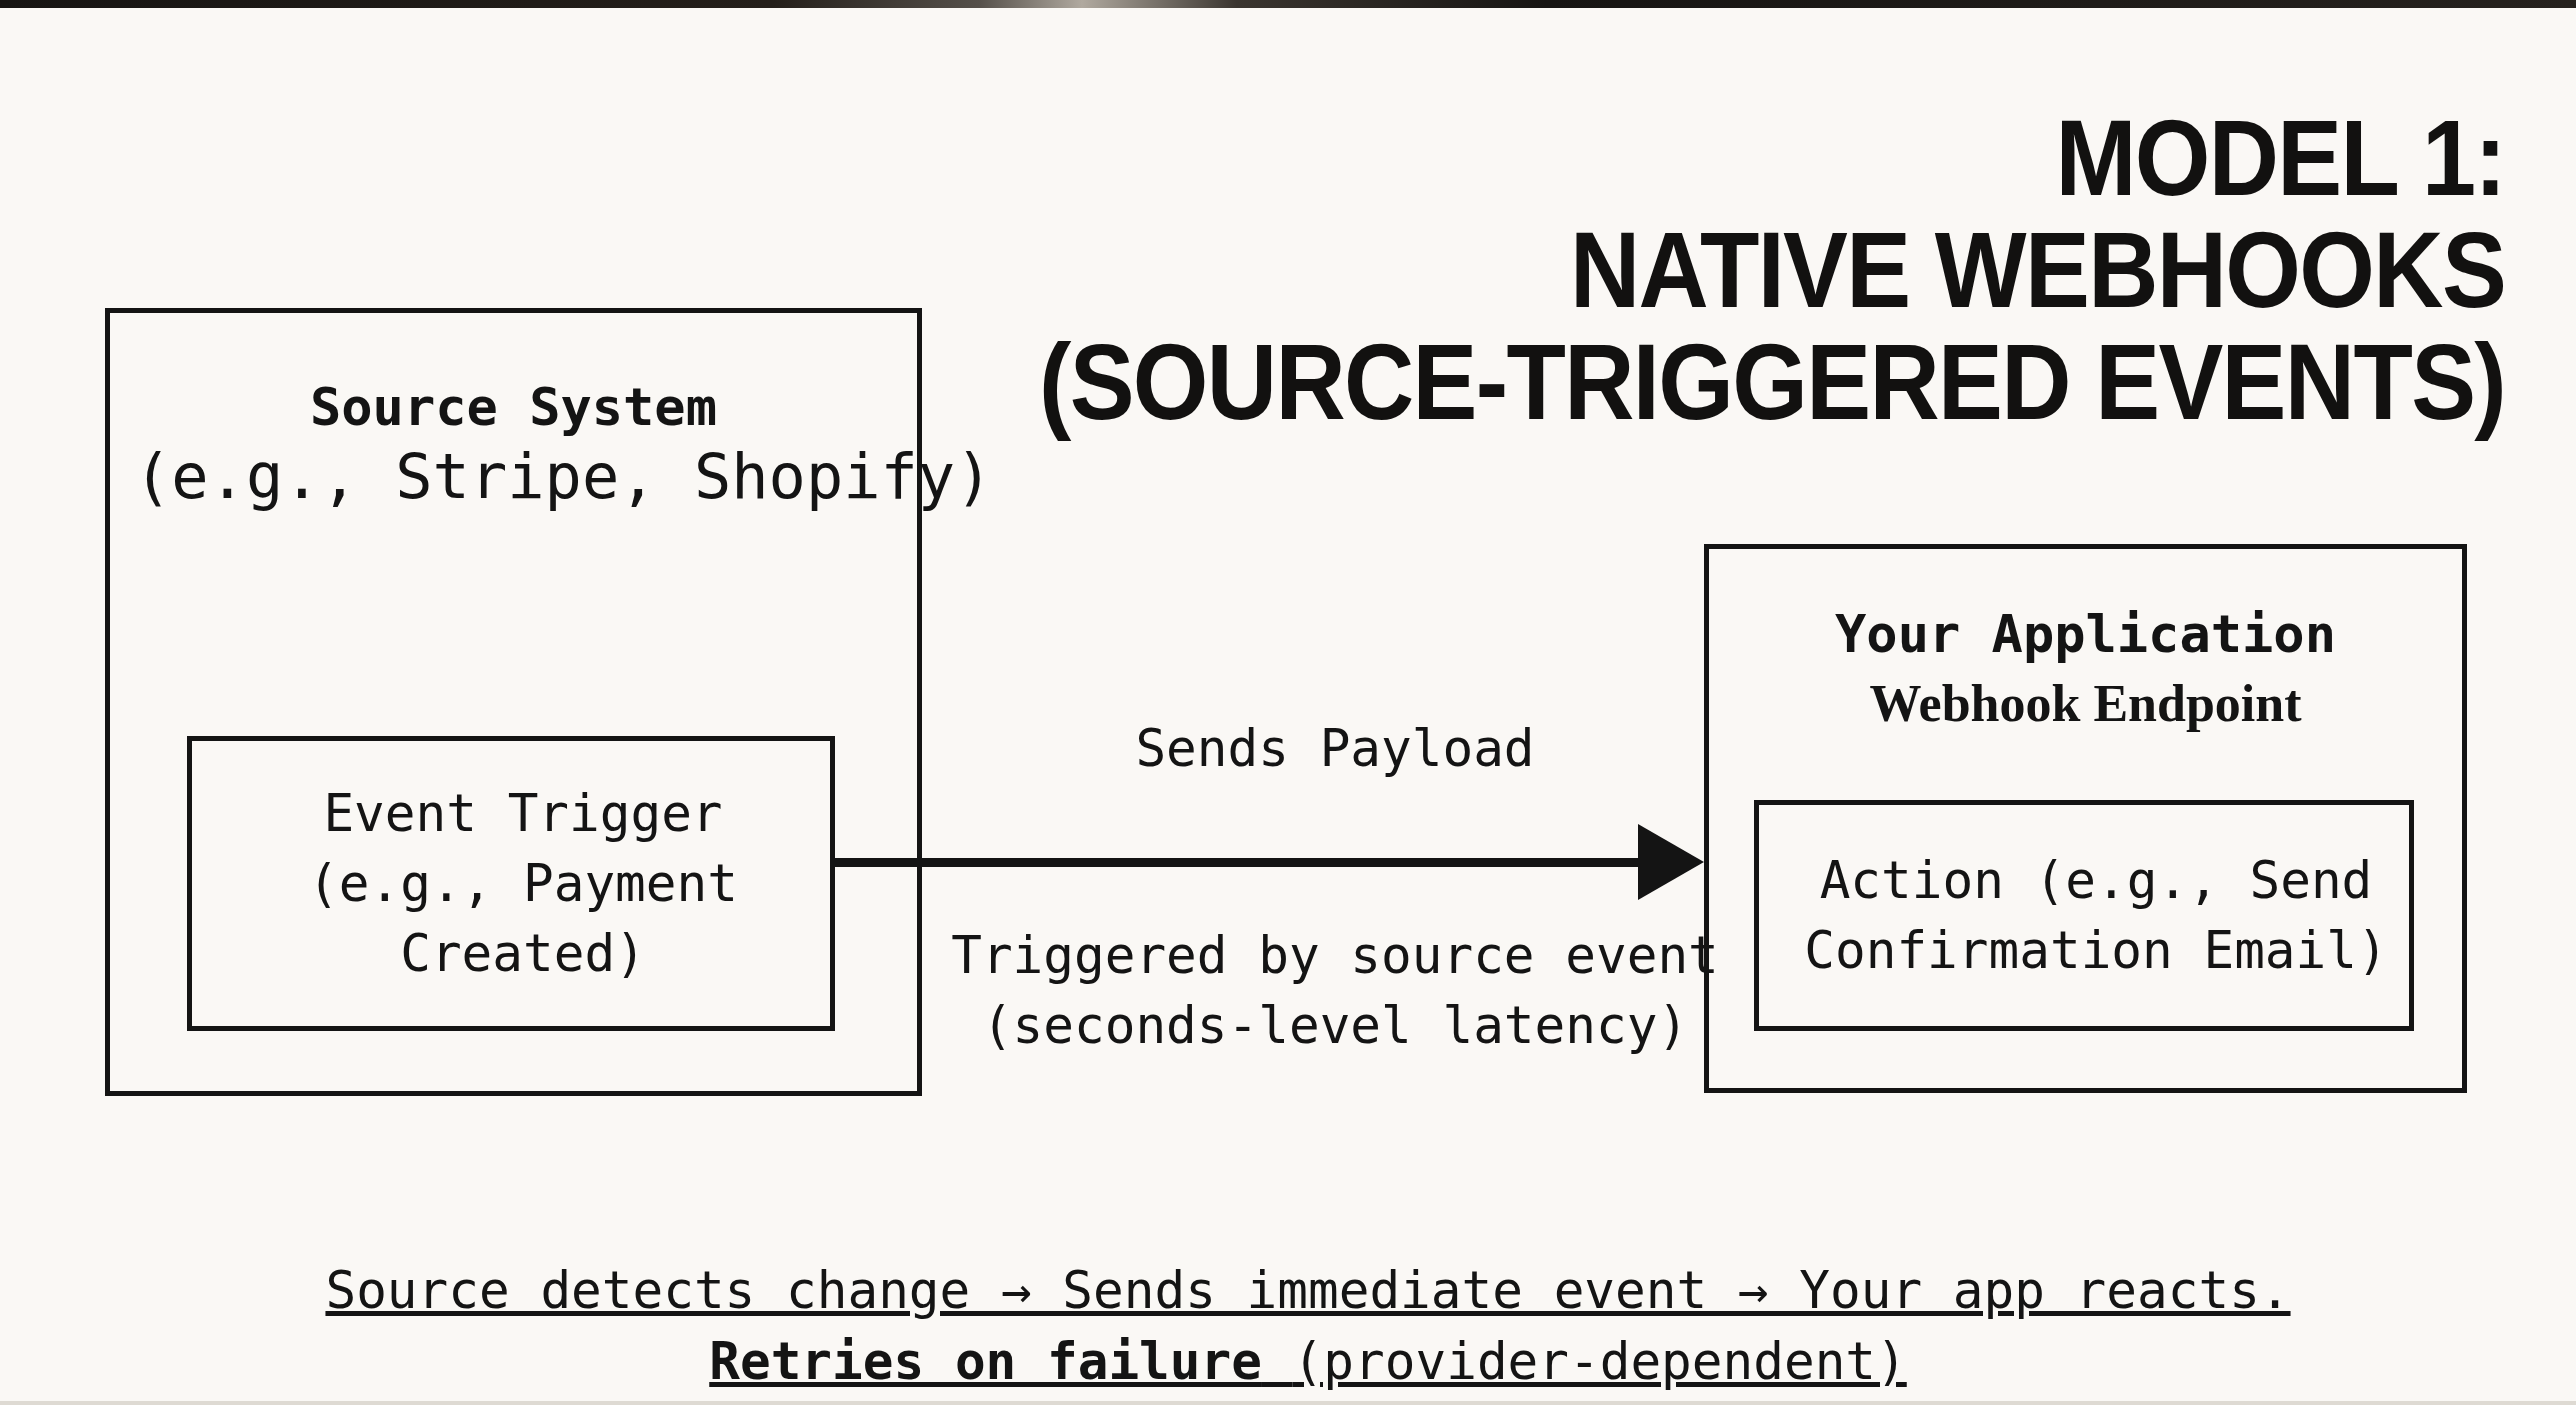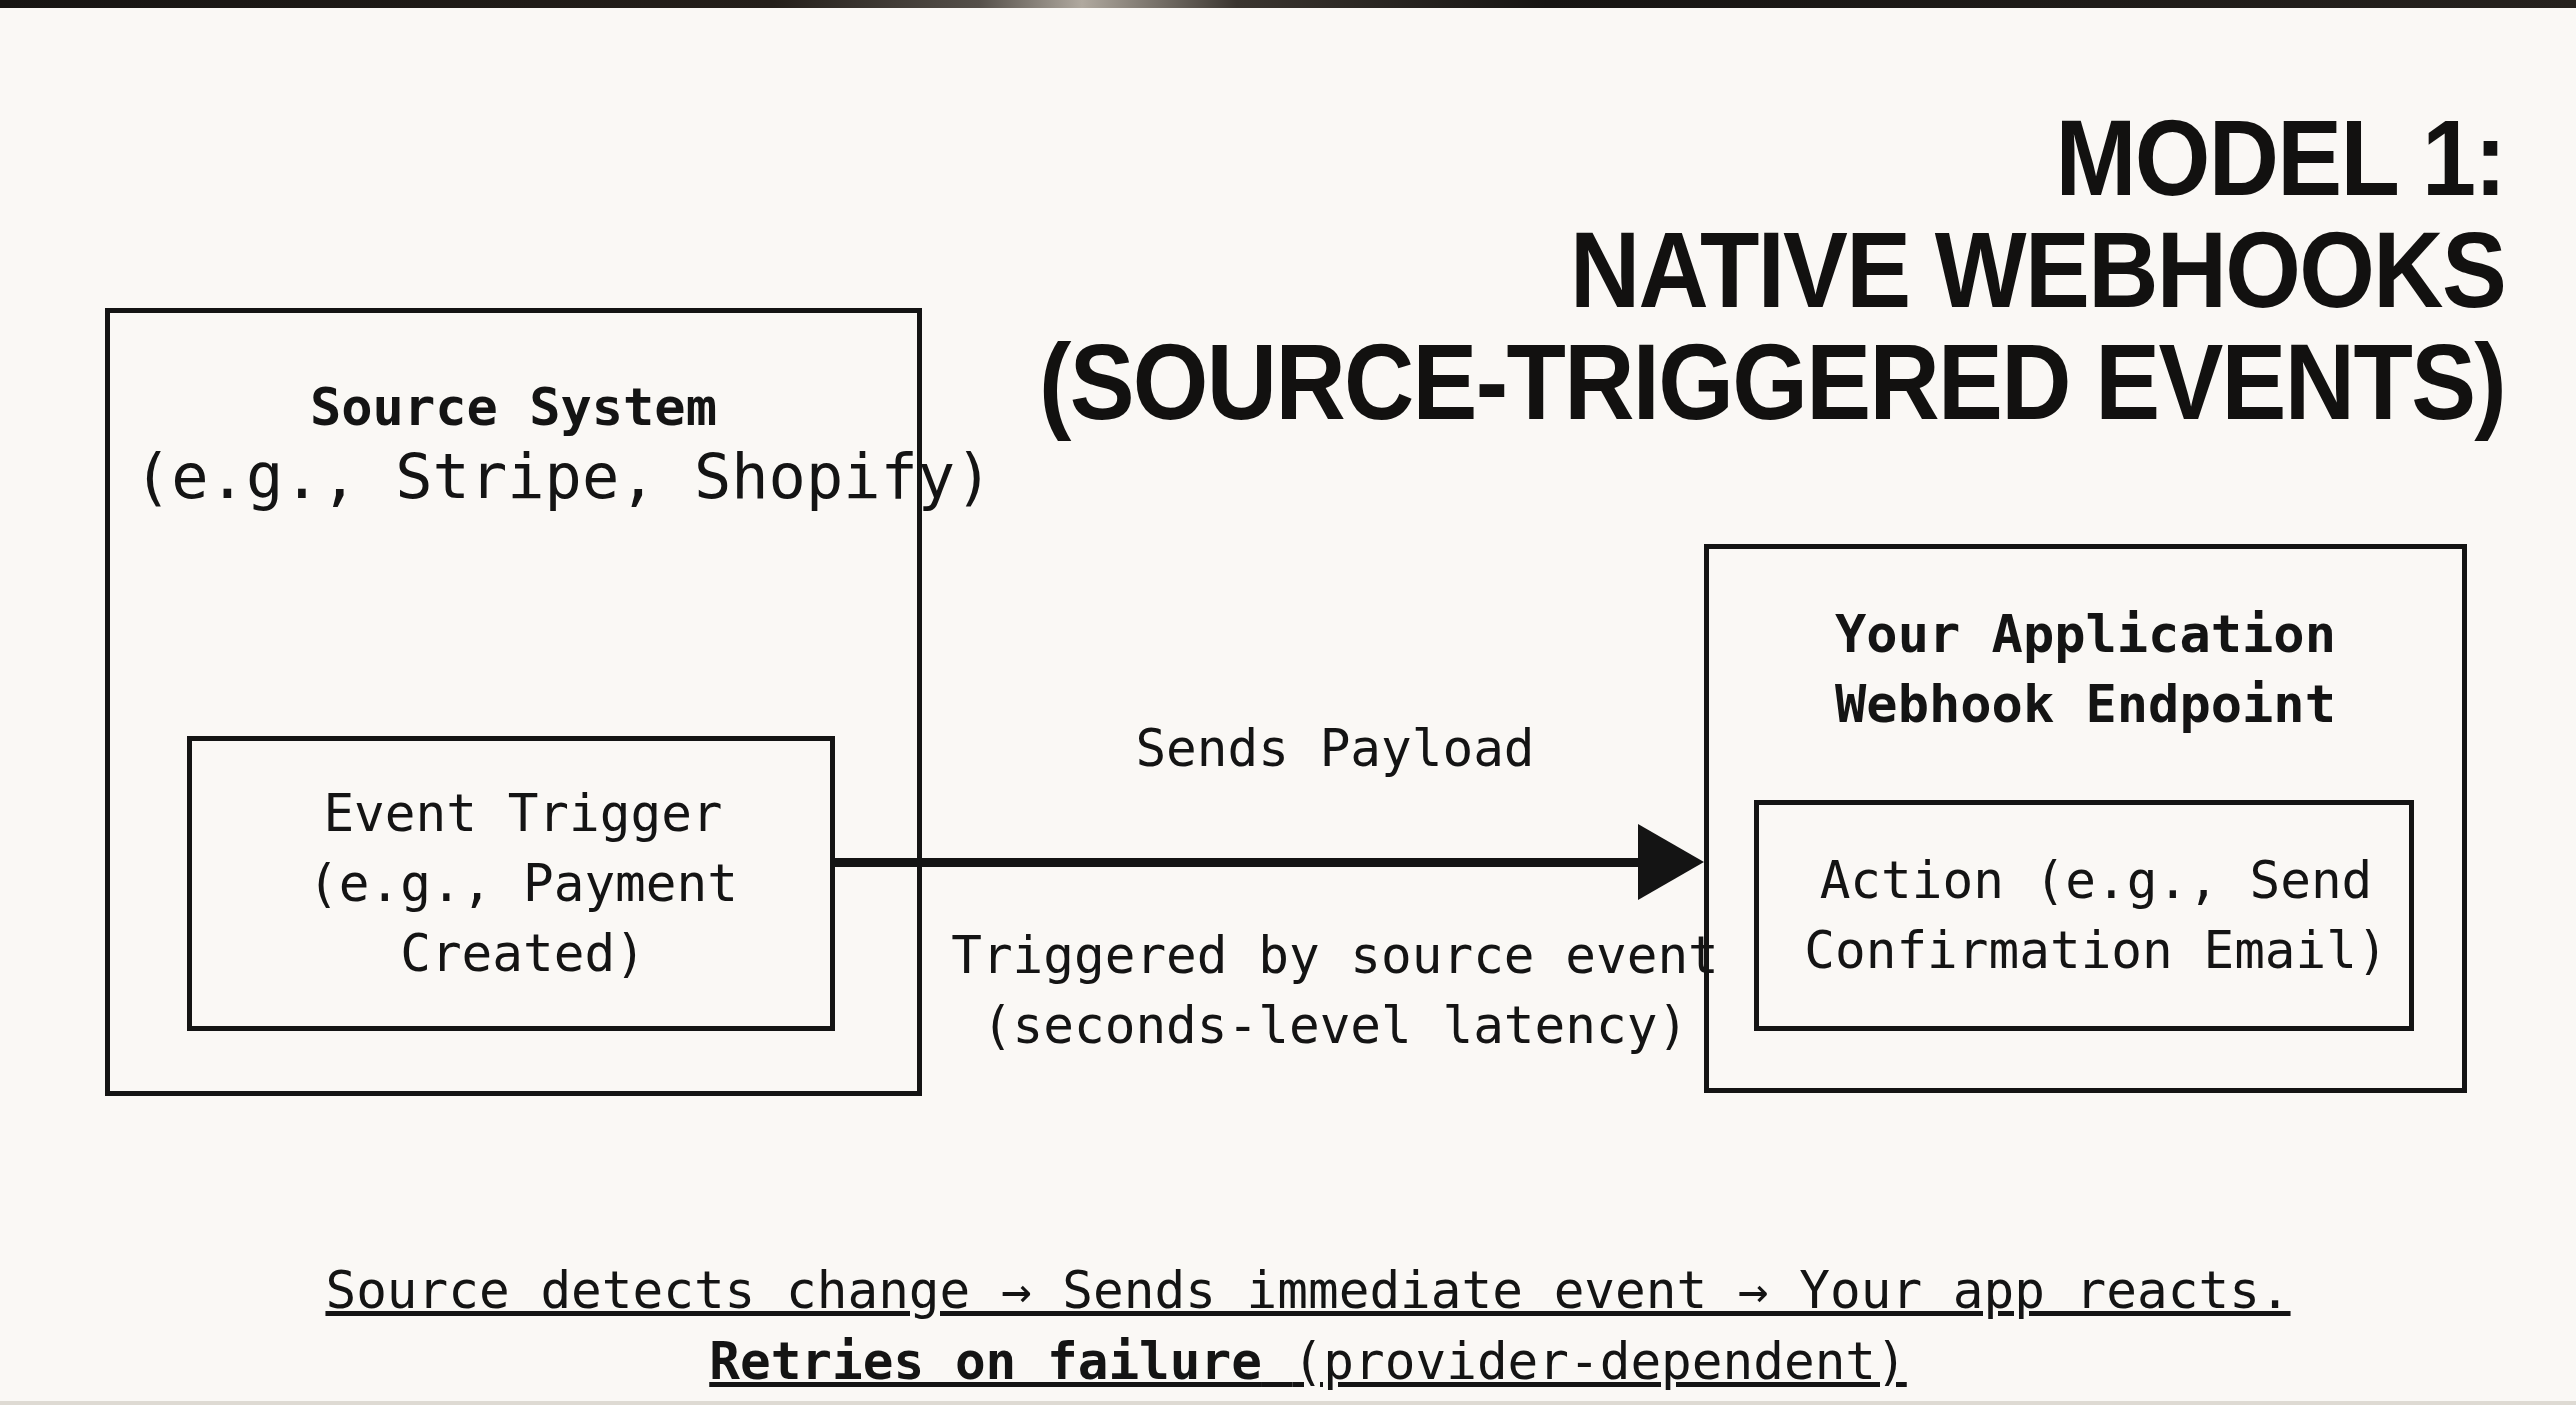--- a/index.html
+++ b/index.html
@@ -149,21 +149,21 @@
   </div>
 
   <div class="flow-label" id="flow-label-bottom">
     <div class="mono-text">Triggered by source event</div>
     <div class="mono-text">(seconds-level latency)</div>
   </div>
 
   <div class="box" id="app-box">
     <div class="box-header">
       <div class="mono-text mono-bold" style="font-size:52px;">Your Application</div>
-      <div class="mono-text mono-bold" style="font-size:52px;">Webhook Endpoint</div>
+      <div class="mono-text mono-bold" style="font-size:52px;font-family:Liberation Serif, serif;">Webhook Endpoint</div>
     </div>
     <div class="box" id="action-box">
       <div class="mono-text">
         <div>Action (e.g., Send</div>
         <div>Confirmation Email)</div>
       </div>
     </div>
   </div>
 
   <div class="footer-block">

